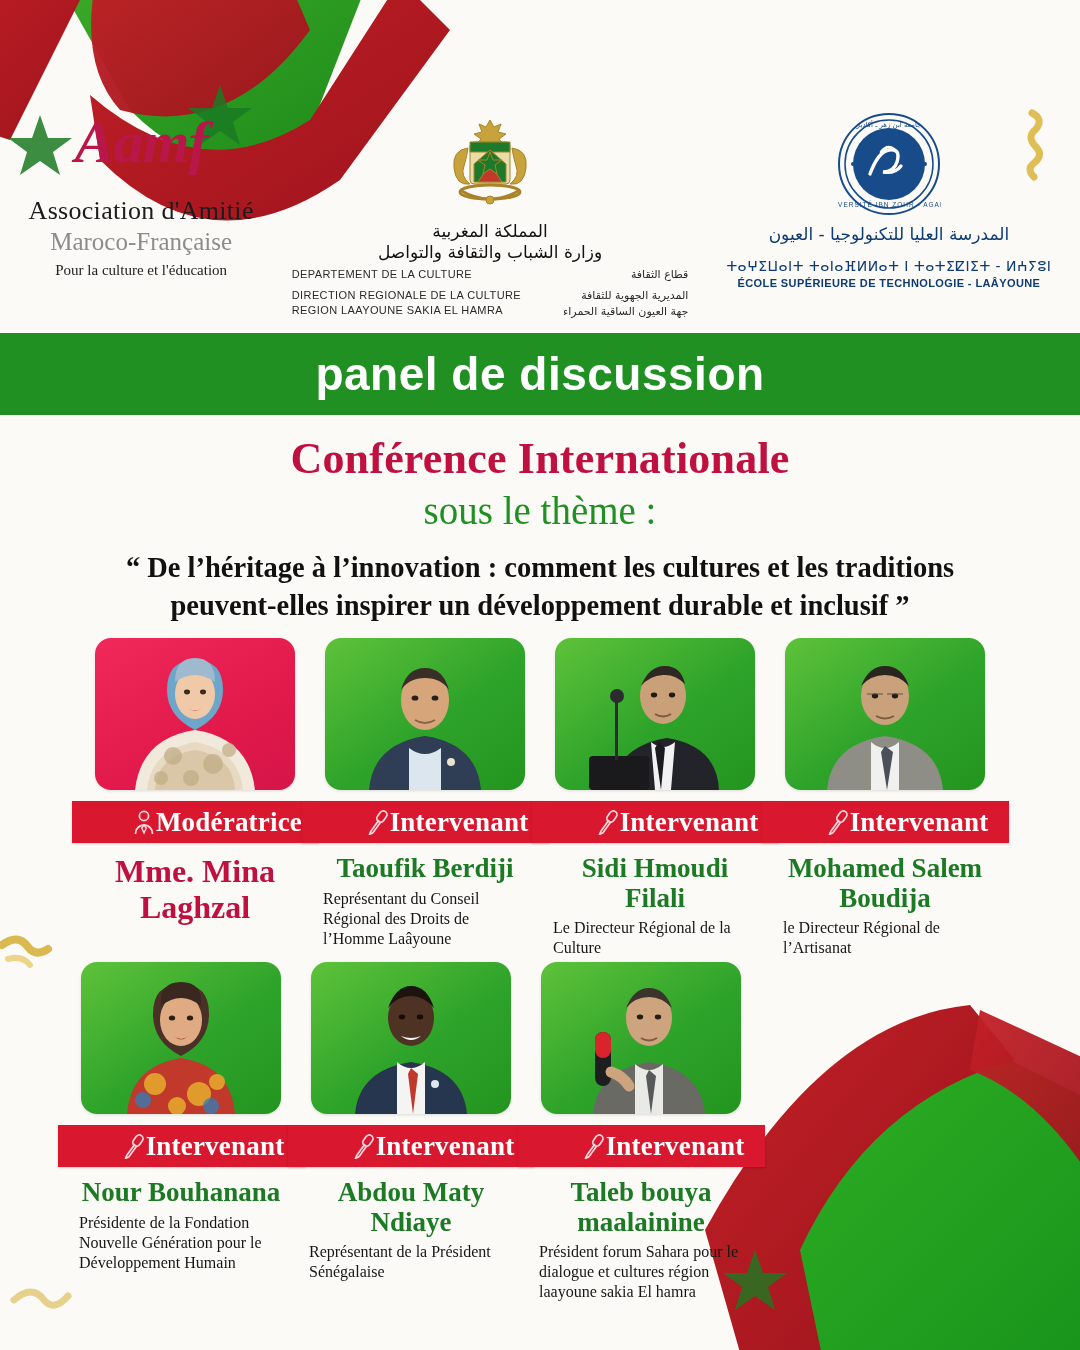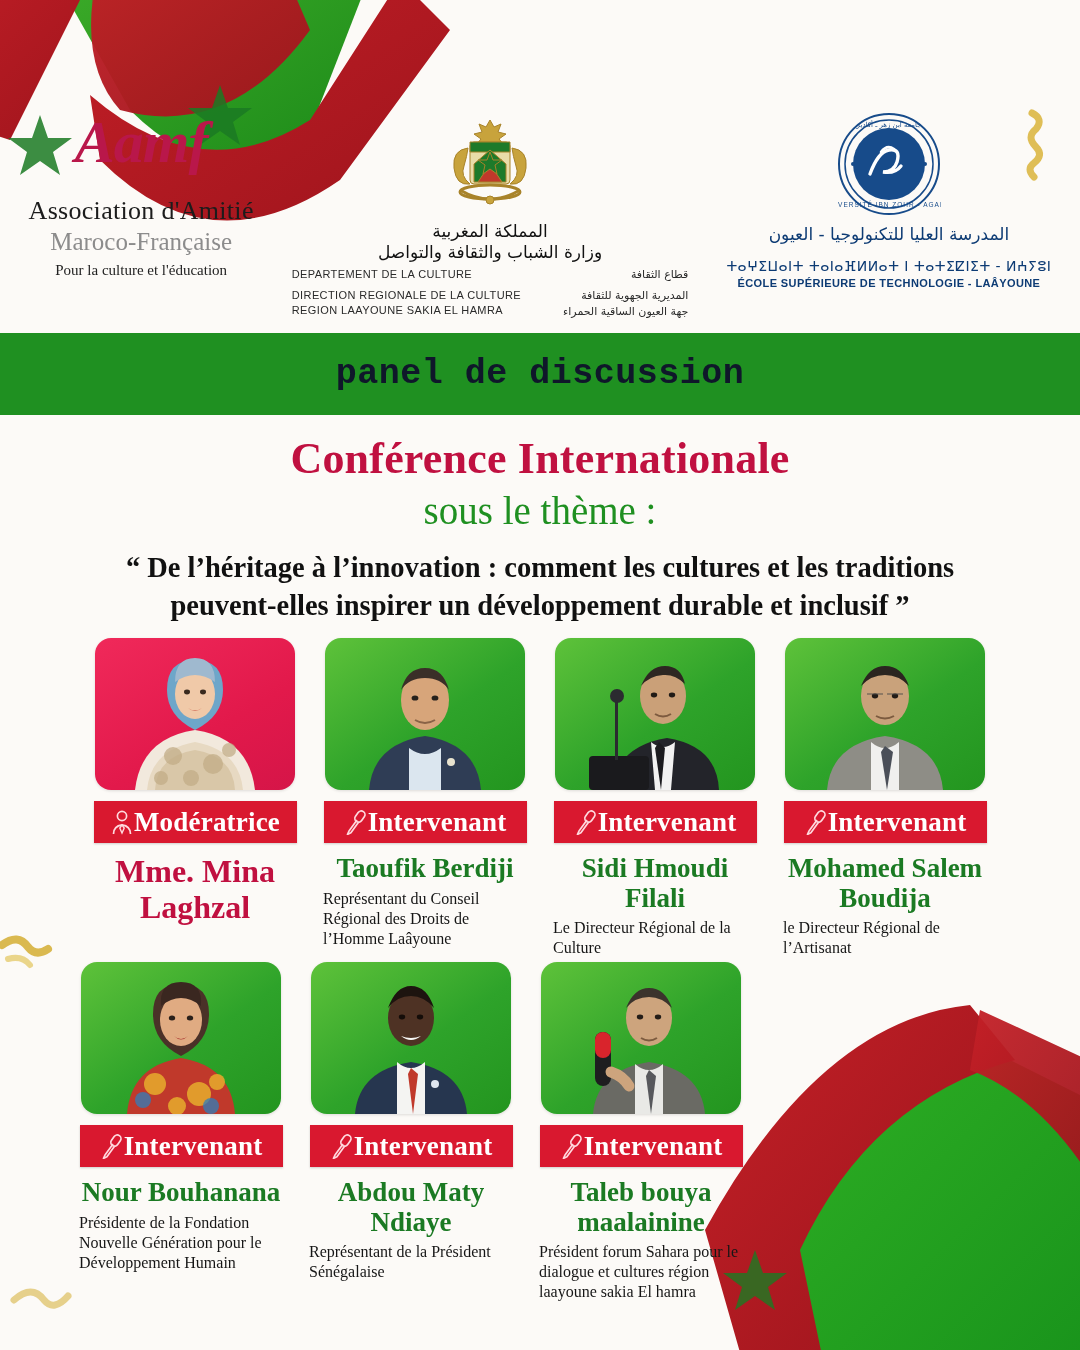--- a/index.html
+++ b/index.html
@@ -45,22 +45,22 @@
   .est-ar{font-family:"DejaVu Sans", sans-serif;font-size:17px;color:#0d3b74;direction:rtl;margin-top:4px;}
   .est-tif{font-family:"DejaVu Sans", sans-serif;font-size:14px;color:#0d3b74;letter-spacing:.5px;margin-top:14px;}
   .est-fr{font-family:"Liberation Sans", sans-serif;font-size:11px;color:#0d3b74;letter-spacing:.4px;margin-top:3px;font-weight:bold;}
 
   
   .banner{
     position:absolute;top:333px;left:0;width:1080px;height:82px;
     background:#1f9021;display:flex;align-items:center;justify-content:center;
   }
   .banner-text{
-    color:#0f172a;font-family:Liberation Mono, monospace;font-weight:bold;
-    font-size:35px;letter-spacing:.5px;
+    color:#ffffff;font-family:Liberation Sans, sans-serif;font-weight:bold;
+    font-size:46px;letter-spacing:.5px;
   }
 
   
   .title-block{position:absolute;top:435px;left:0;width:1080px;text-align:center;}
   .t-conf{
     font-family:"Liberation Serif", serif;font-weight:bold;font-size:44px;
     color:#c01040;letter-spacing:.2px;line-height:1.1;
   }
   .t-theme{
     font-family:"Liberation Serif", serif;font-size:39px;color:#1f9021;
@@ -81,20 +81,21 @@
     width:200px;height:152px;border-radius:16px;overflow:hidden;position:relative;
     box-shadow:0 1px 3px rgba(0,0,0,.12);
   }
   .photo.bg-green{background:linear-gradient(145deg,#5ec23a 0%,#2ea32a 55%,#23951f 100%);}
   .photo.bg-pink{background:linear-gradient(150deg,#f0295a 0%,#e2194b 60%,#d51548 100%);}
 
   .badge{
     margin-top:11px;width:203px;height:42px;background:#d9182f;
     display:flex;align-items:center;justify-content:center;gap:0;
     box-shadow:0 1px 2px rgba(0,0,0,.18);
+    padding-left:44px;
   }
   .badge-label{
     color:#fff;font-family:"Liberation Serif", serif;font-weight:bold;font-size:27px;
     letter-spacing:.2px;
   }
   .badge-icon{display:flex;align-items:center;}
 
   .sp-name{
     margin-top:11px;font-family:"Liberation Serif", serif;font-weight:bold;
     font-size:27px;line-height:1.1;text-align:center;color:#1b7a23;padding:0 2px;

